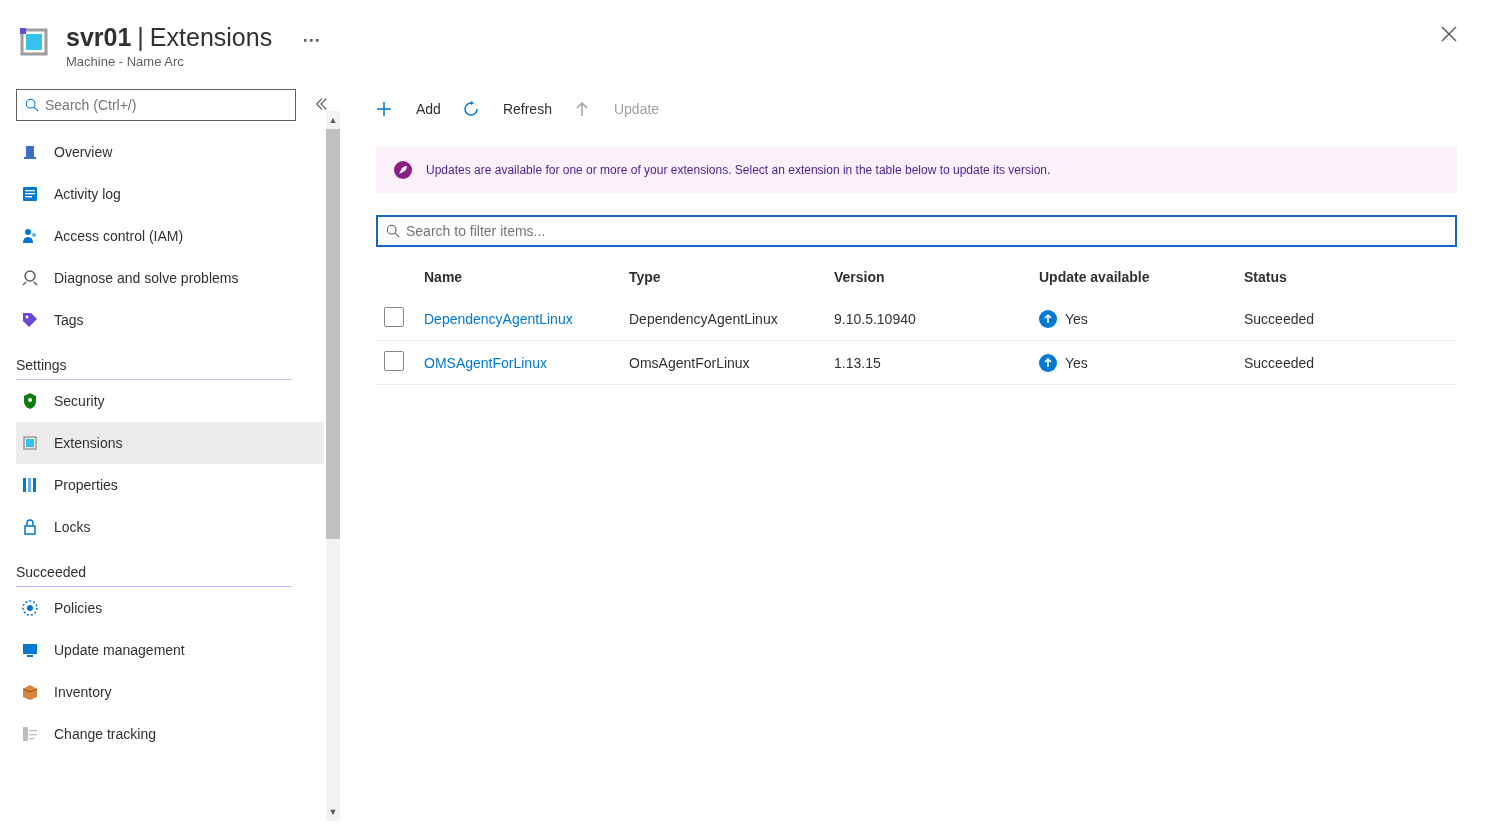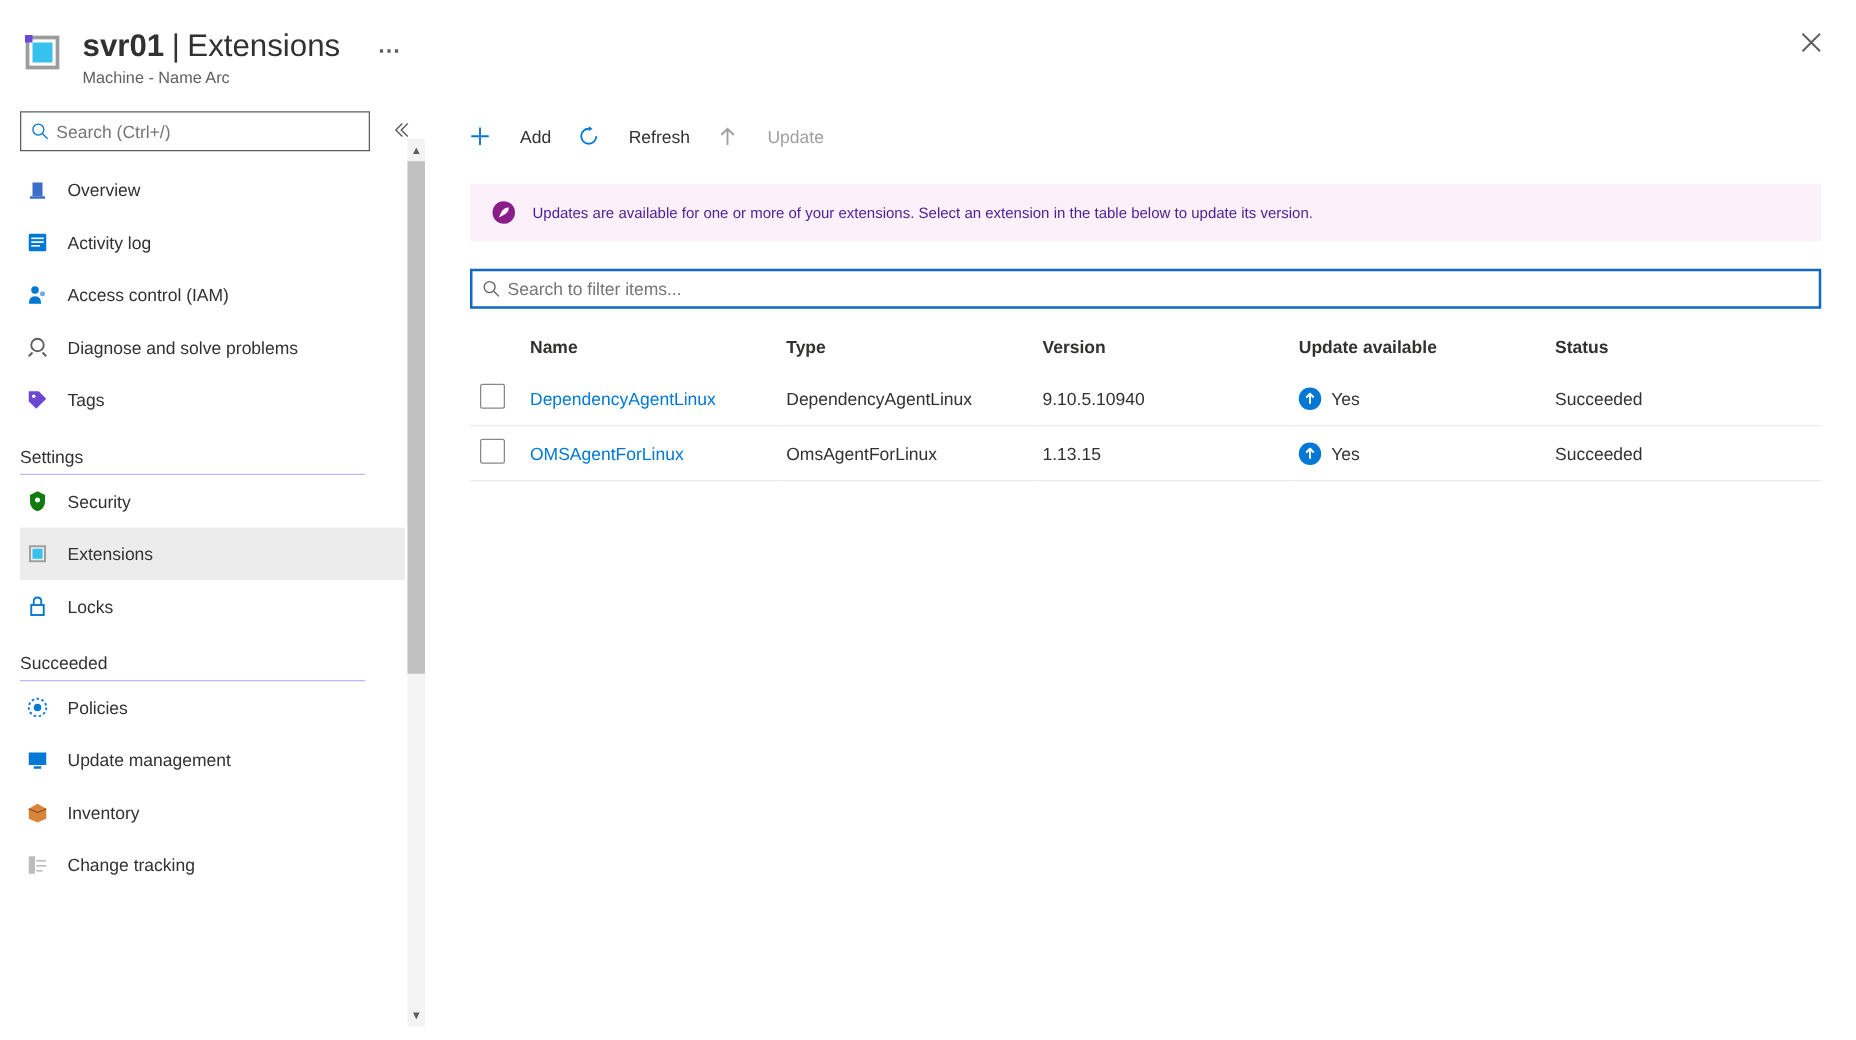--- a/index.html
+++ b/index.html
@@ -329,20 +329,30 @@
       <span class="nav-label">Security</span>
     </div>
     <div class="nav-item selected">
       <span class="nav-icon">
           <svg width="18" height="18" viewBox="0 0 18 18">
             <rect x="3" y="3" width="12" height="12" fill="none" stroke="#9c9c9c" stroke-width="1.5"></rect>
             <rect x="5" y="5" width="8" height="8" fill="#37c2ee"></rect>
           </svg>
         </span>
       <span class="nav-label">Extensions</span>
+    </div>
+    <div class="nav-item">
+      <span class="nav-icon">
+          <svg width="18" height="18" viewBox="0 0 18 18">
+            <rect x="2" y="2" width="3" height="14" fill="#0078d4"></rect>
+            <rect x="7" y="2" width="3" height="14" fill="#69afe5"></rect>
+            <rect x="12" y="2" width="3" height="14" fill="#0078d4"></rect>
+          </svg>
+        </span>
+      <span class="nav-label">Properties</span>
     </div>
     <div class="nav-item">
       <span class="nav-icon">
           <svg width="18" height="18" viewBox="0 0 18 18">
             <rect x="4" y="8" width="10" height="8" fill="none" stroke="#0078d4" stroke-width="1.5"></rect>
             <path d="M6 8 V5 Q6 2 9 2 Q12 2 12 5 V8" fill="none" stroke="#0078d4" stroke-width="1.5"></path>
           </svg>
         </span>
       <span class="nav-label">Locks</span>
     </div>

